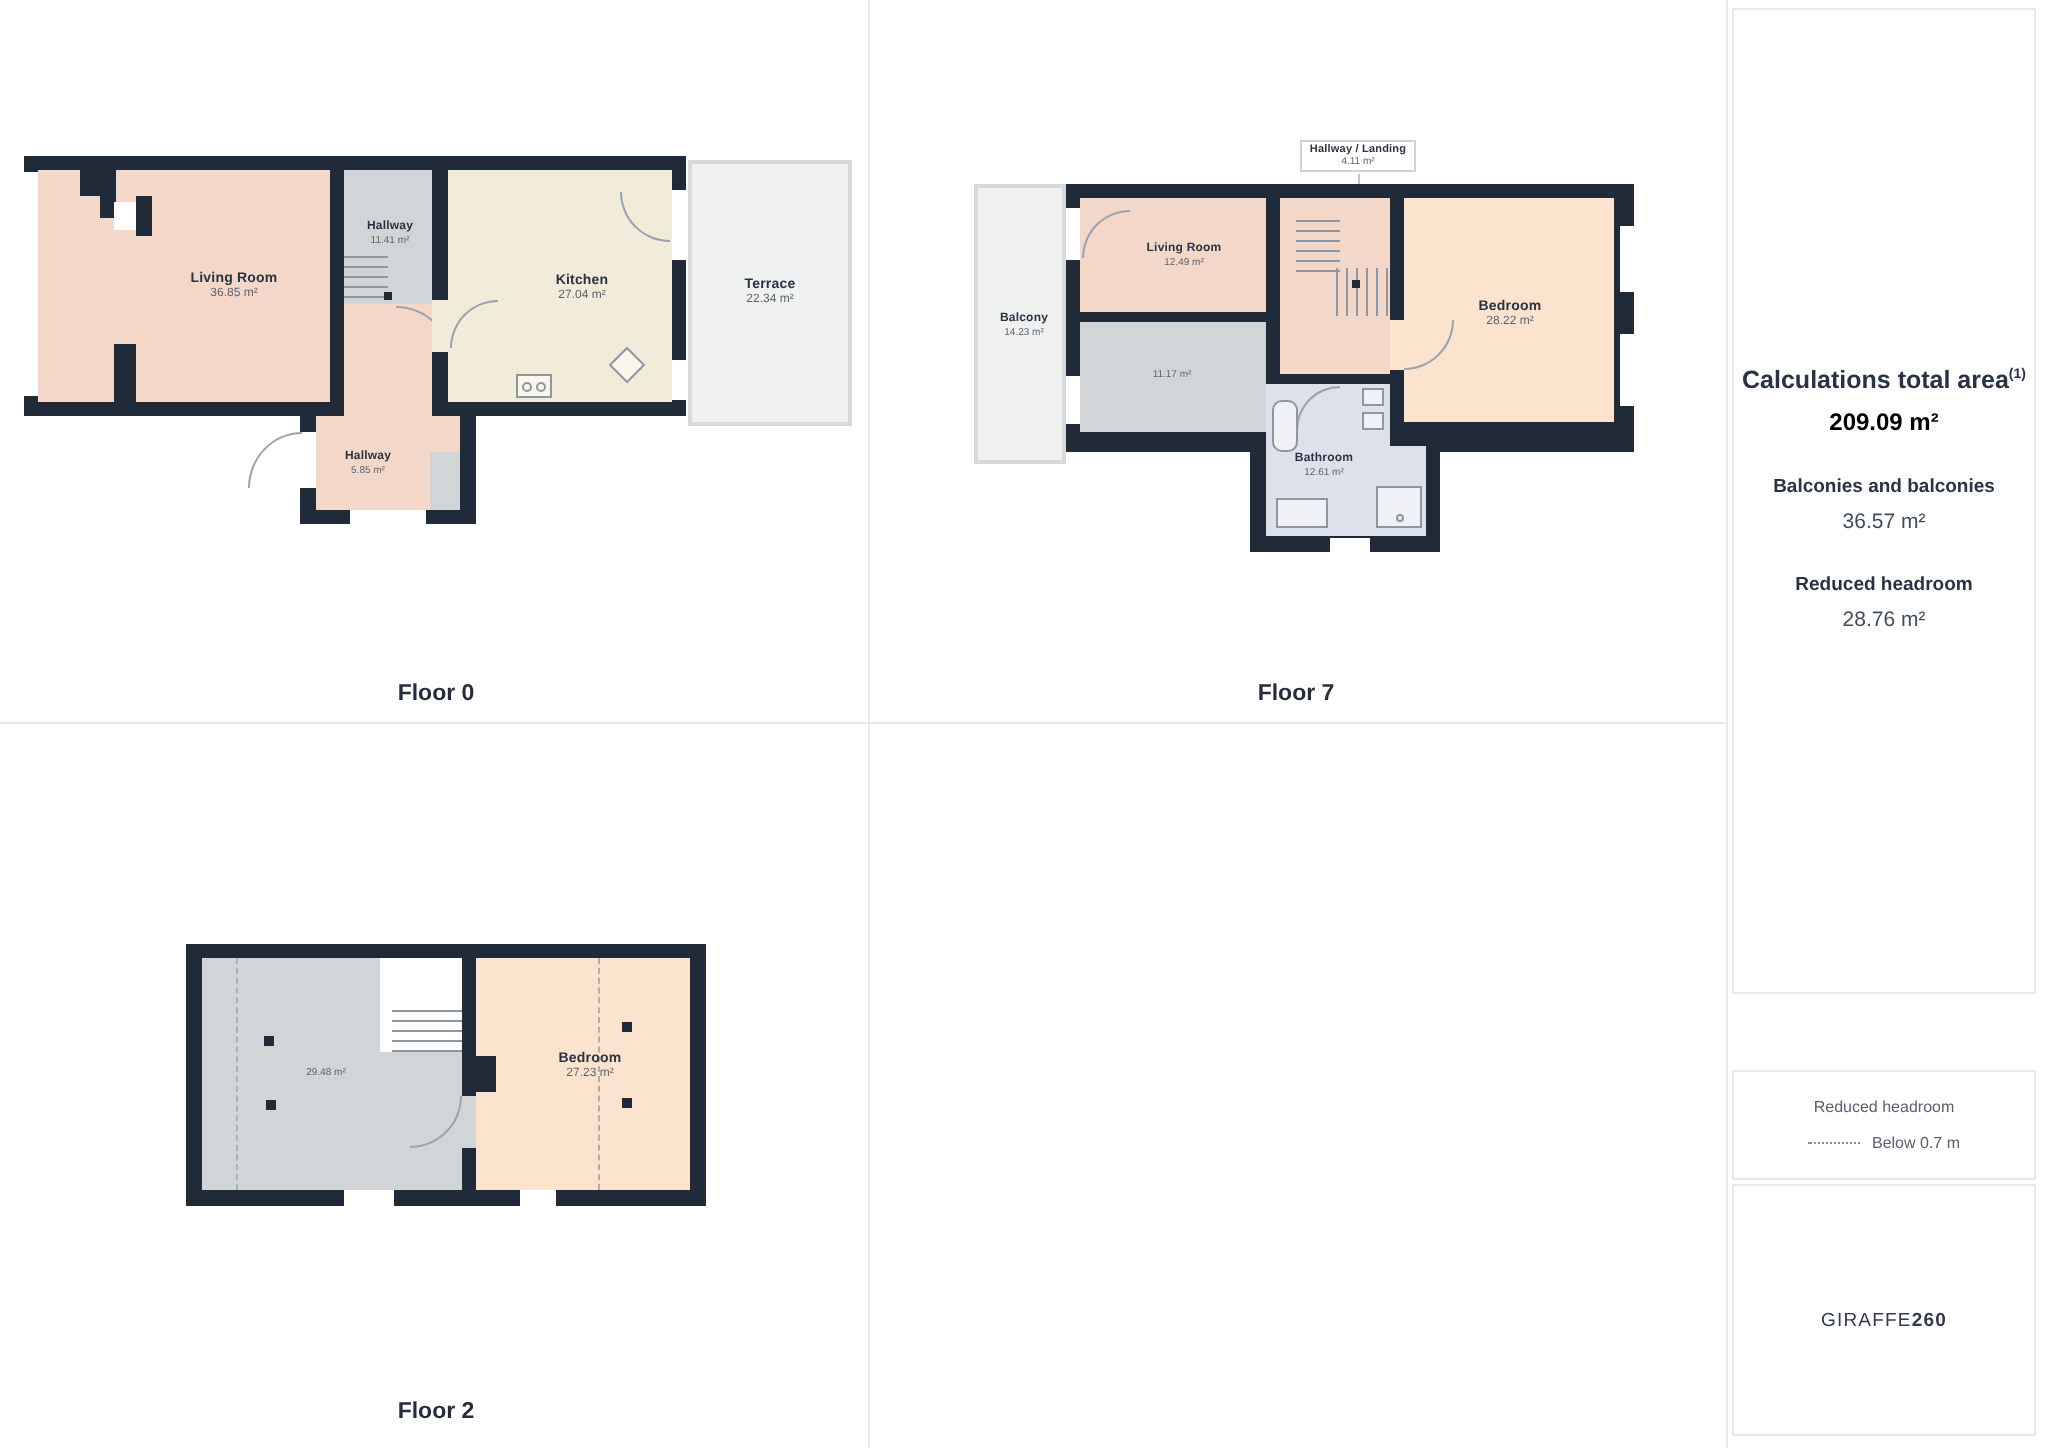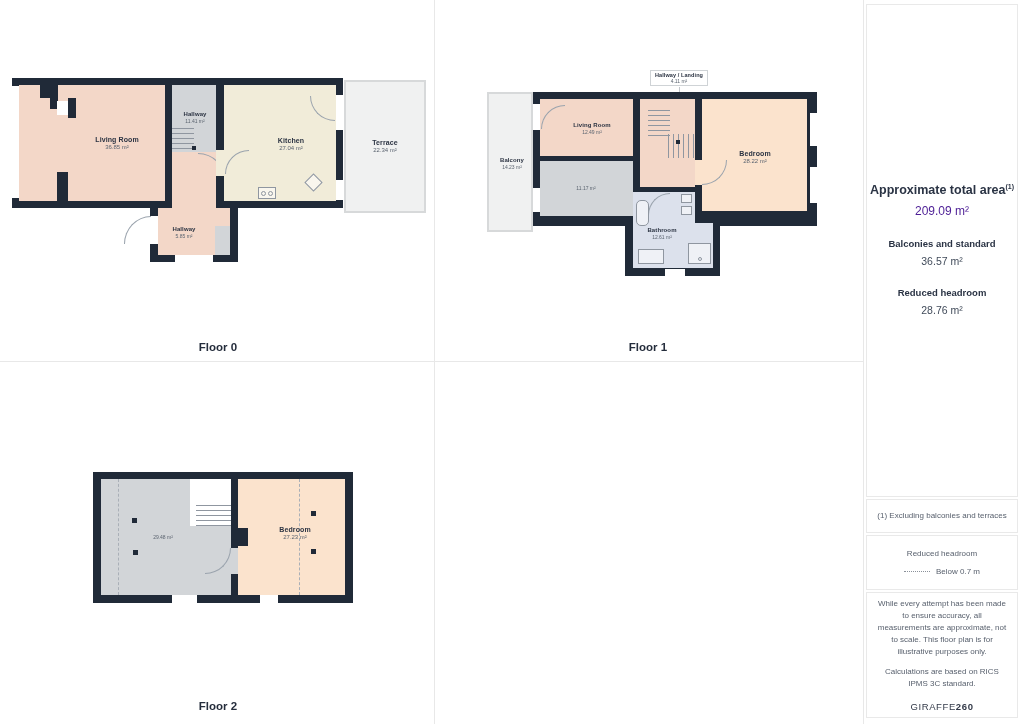--- a/index.html
+++ b/index.html
@@ -52,21 +52,21 @@
   .callout .rarea { font-size:5px; margin-top:0; }
   .leader { background:#c3c7cc; }
 
   .floor-label { position:absolute; transform:translateX(-50%); font-size:11.5px; font-weight:bold; color:#252d3c;text-align:right; }
 
   
   .panel { position:absolute; background:#fff; border:1px solid #e9e9e9; }
   .summary { text-align:center; padding-top:178px; }
   .sum-title { font-size:12.5px; font-weight:bold; color:#2a3344; }
   .sum-title sup { font-size:7px; font-weight:bold; }
-  .sum-value-lg { font-size:12px; color:#4c1d95; margin-top:7px; }
+  .sum-value-lg { font-size:12px; color:#000000; margin-top:7px;font-weight:bold; }
   .sum-sub { font-size:9.5px; font-weight:bold; color:#2a3344; margin-top:20px; }
   .sum-value { font-size:10.5px; color:#414b5a; margin-top:6px; }
 
   .note-box { display:flex; flex-direction:column; align-items:center; justify-content:center; text-align:center; color:#59616e; }
   .note-text { font-size:8px; line-height:1.45; }
   .legend-row { display:flex; align-items:center; gap:6px; margin-top:6px; }
   .legend-line { display:inline-block; width:26px; border-top:1.5px dotted #8a9099; }
   .para { font-size:8px; line-height:1.5; padding:0 8px; }
   .para + .para { margin-top:8px; }
   .brand { margin-top:11px; font-size:9.5px; color:#333a49; letter-spacing:.6px; }
@@ -199,21 +199,21 @@
       <div class="rarea">11.17 m²</div>
     </div>
     <div class="rlabel" style="left:755px;top:157px;">
       <div class="rname">Bedroom</div>
       <div class="rarea">28.22 m²</div>
     </div>
     <div class="rlabel small" style="left:662px;top:233px;">
       <div class="rname">Bathroom</div>
       <div class="rarea">12.61 m²</div>
     </div>
-    <div class="floor-label" style="left:648px;top:341px;">Floor 1</div>
+    <div class="floor-label" style="left:648px;top:341px;">Floor 7</div>
   </div>
 
   <div class="abs" style="left:0;top:361px;width:434px;height:309px;">
 
     <div class="abs wall" style="left:93px;top:111px;width:260px;height:131px;"></div>
     <div class="abs room-gray" style="left:101px;top:118px;width:130px;height:116px;"></div>
     <div class="abs notch" style="left:190px;top:118px;width:41px;height:47px;"></div>
     <div class="abs treads-h" style="left:196px;top:144px;width:35px;height:21px;"></div>
     <div class="abs room-peach" style="left:238px;top:118px;width:107px;height:116px;"></div>
     <div class="abs wall" style="left:238px;top:167px;width:10px;height:18px;"></div>
@@ -236,39 +236,34 @@
       <div class="rarea">29.48 m²</div>
     </div>
     <div class="rlabel" style="left:295px;top:172px;">
       <div class="rname">Bedroom</div>
       <div class="rarea">27.23 m²</div>
     </div>
     <div class="floor-label" style="left:218px;top:339px;">Floor 2</div>
   </div>
 
   <div class="panel summary" style="left:866px;top:4px;width:152px;height:493px;">
-    <div class="sum-title"><span>Approximate total area</span><sup>(1)</sup></div>
+    <div class="sum-title"><span>Calculations total area</span><sup>(1)</sup></div>
     <div class="sum-value-lg">209.09 m²</div>
-    <div class="sum-sub">Balconies and standard</div>
+    <div class="sum-sub">Balconies and balconies</div>
     <div class="sum-value">36.57 m²</div>
     <div class="sum-sub">Reduced headroom</div>
     <div class="sum-value">28.76 m²</div>
   </div>
 
-  <div class="panel note-box" style="left:866px;top:499px;width:152px;height:34px;">
-    <div class="note-text">(1) Excluding balconies and terraces</div>
-  </div>
 
   <div class="panel note-box" style="left:866px;top:535px;width:152px;height:55px;">
     <div class="note-text">Reduced headroom</div>
     <div class="legend-row">
       <span class="legend-line"></span>
       <span class="note-text">Below 0.7 m</span>
     </div>
   </div>
 
   <div class="panel note-box" style="left:866px;top:592px;width:152px;height:126px;">
-    <div class="para">While every attempt has been made to ensure accuracy, all measurements are approximate, not to scale. This floor plan is for illustrative purposes only.</div>
-    <div class="para">Calculations are based on RICS IPMS 3C standard.</div>
     <div class="brand"><span>GIRAFFE</span><span class="bold">260</span></div>
   </div>
 
 </div>
 
 </body></html>

